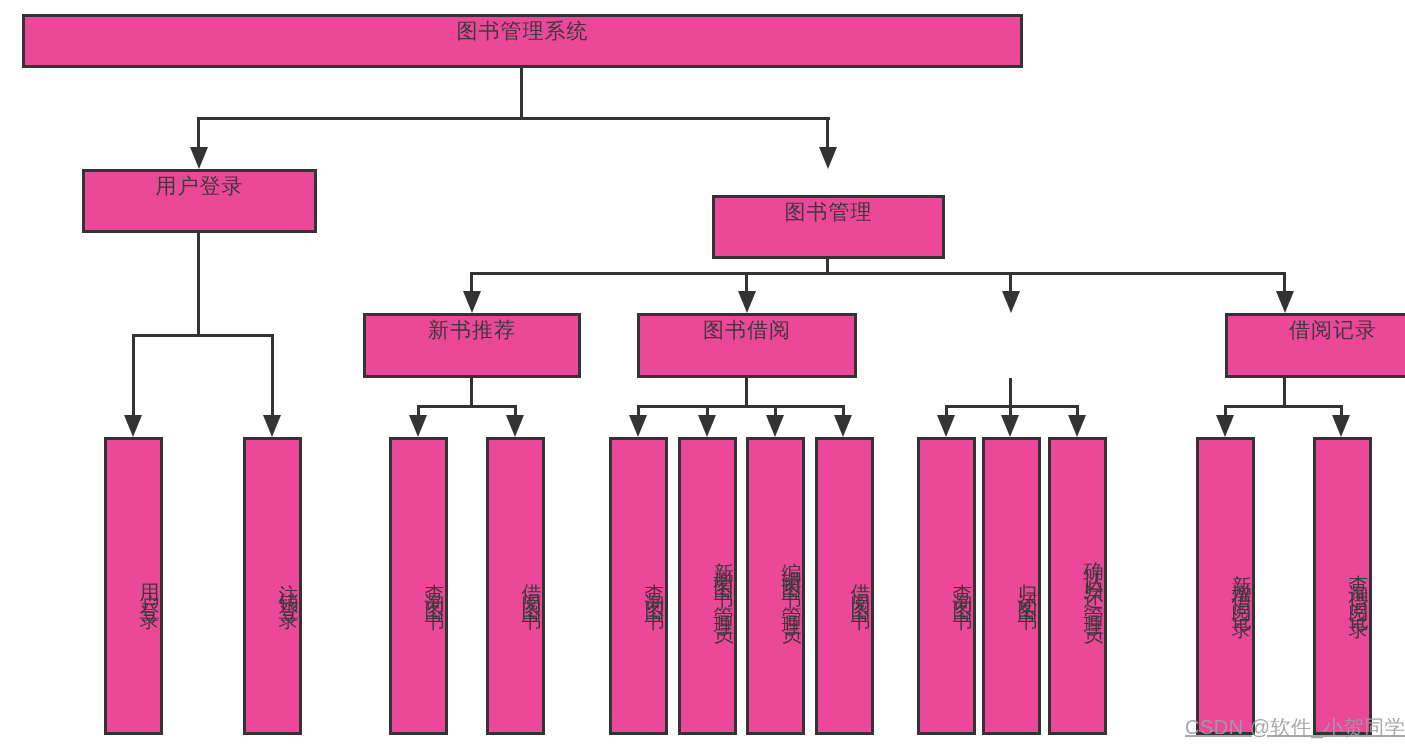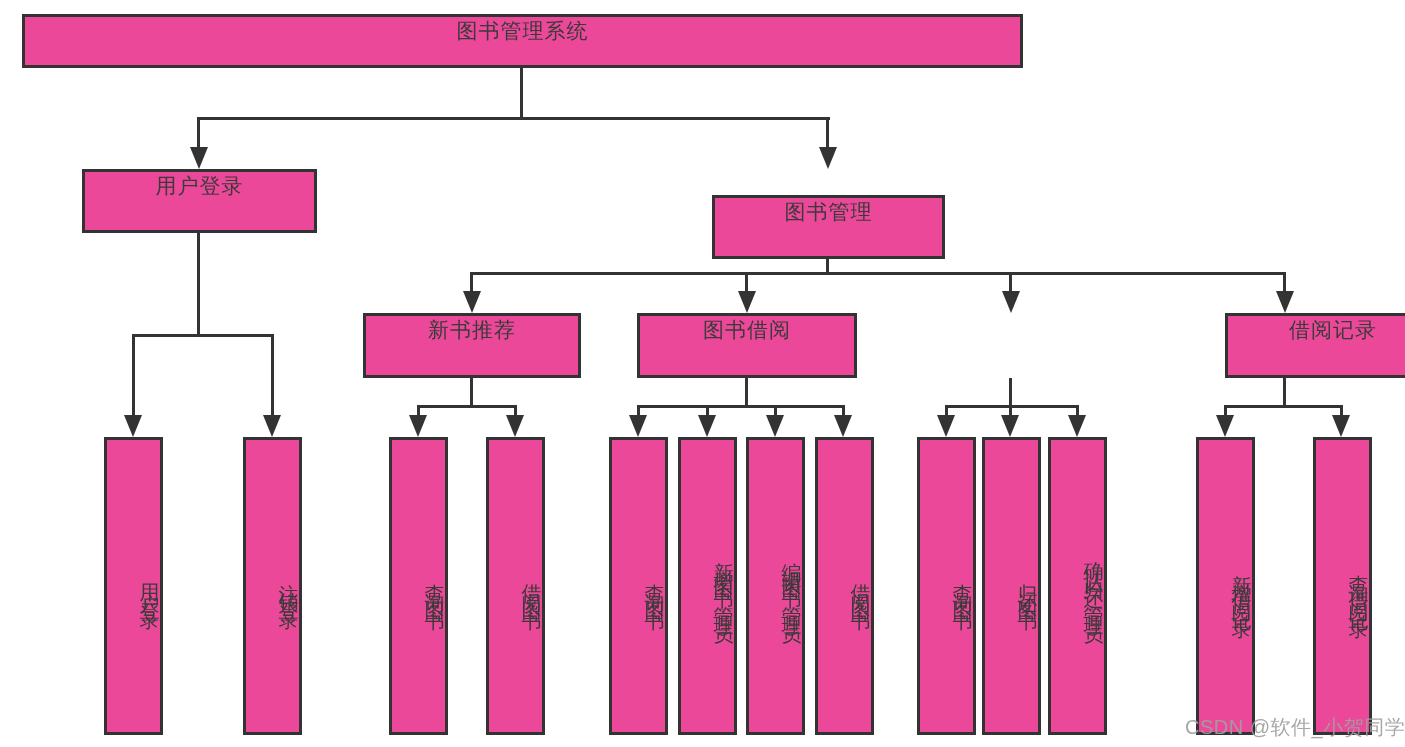--- a/index.html
+++ b/index.html
@@ -23,20 +23,21 @@
   .hl{height:3px;}
   .arrow{
     position:absolute;width:0;height:0;
     border-left:9px solid transparent;border-right:9px solid transparent;
     border-top:22px solid #333333;
   }
   #watermark{
     position:absolute;left:1185px;top:714px;z-index:10;
     font-size:20px;color:rgba(160,160,160,0.92);letter-spacing:0.5px;
     white-space:nowrap;
+    text-decoration:underline;
   }
 </style>
 </head>
 <body>
 
 <div id="canvas">
 
   <div class="line vl" style="left:520px;top:68px;height:51px;"></div>
   <div class="line hl" style="left:197px;top:117px;width:633px;"></div>
   <div class="line vl" style="left:197px;top:117px;height:32px;"></div>

